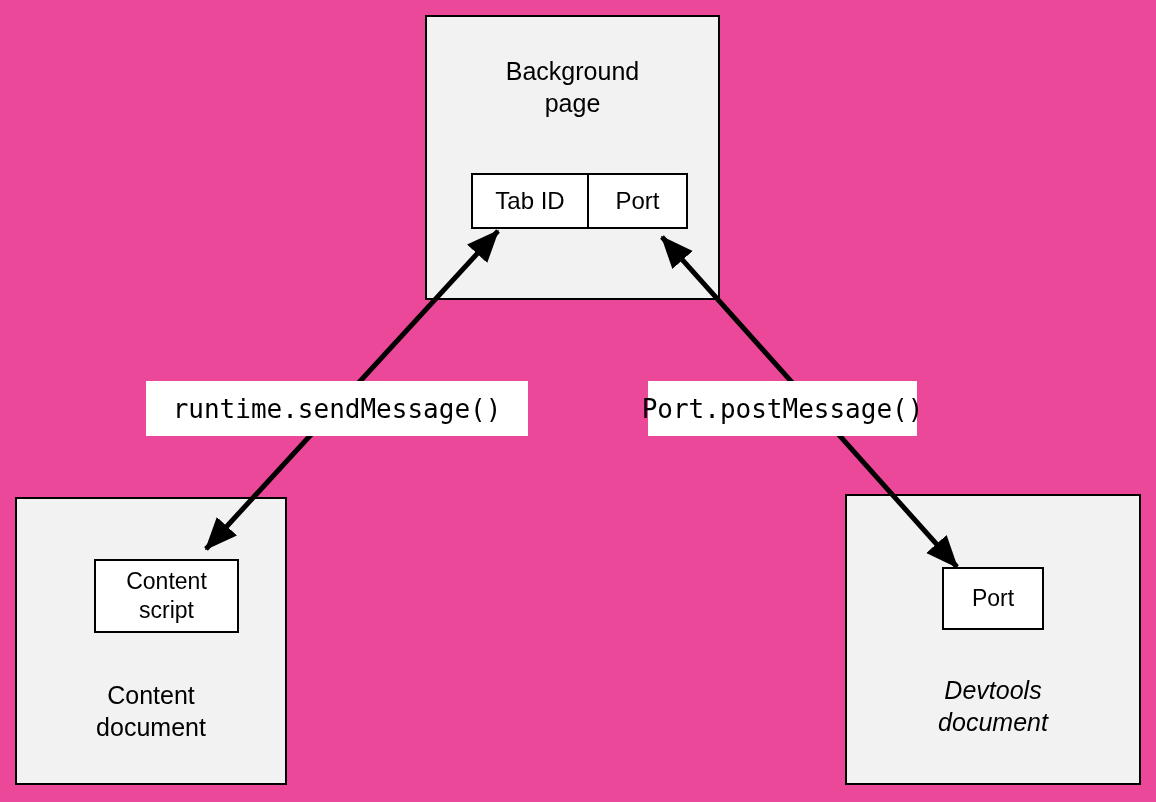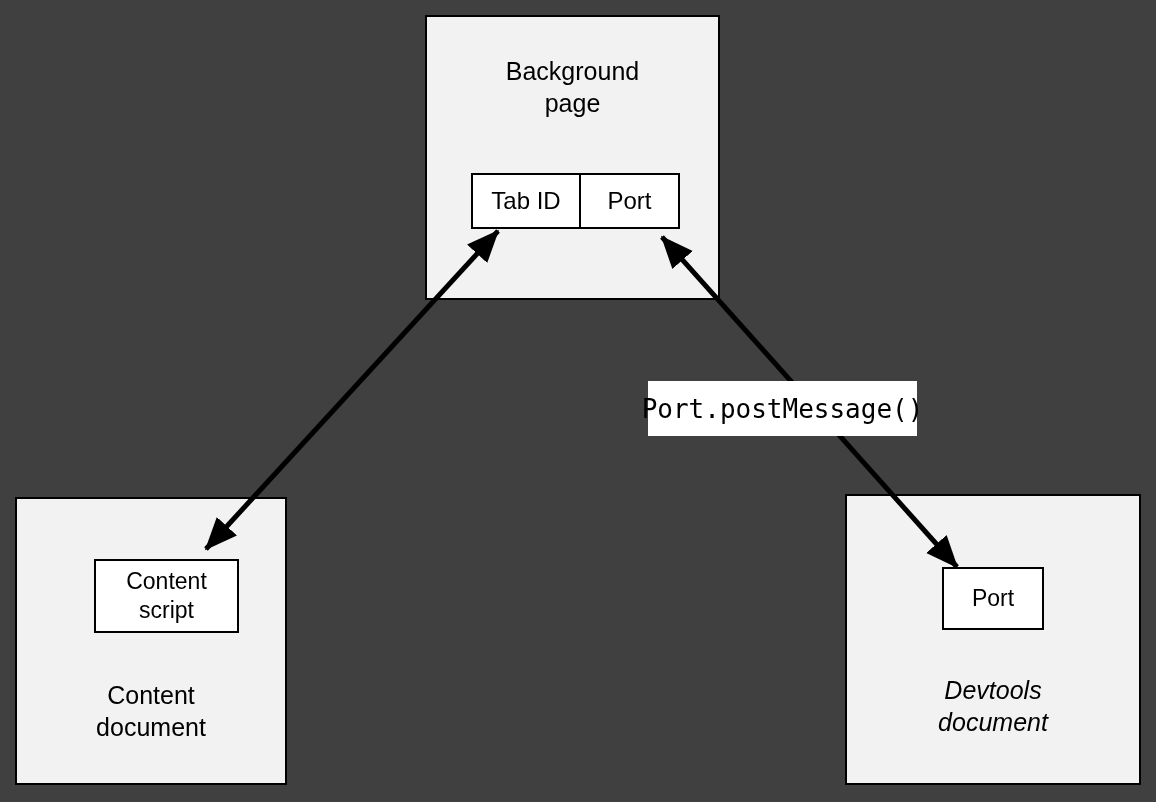--- a/index.html
+++ b/index.html
@@ -75,39 +75,39 @@
     justify-content: center;
     font-family: "DejaVu Sans Mono", monospace;
     font-size: 26px;
     box-sizing: border-box;
     white-space: nowrap;
   }
   
   #bg-page { left: 425px; top: 15px; width: 295px; height: 285px; }
   #bg-page .node-title { top: 38px; }
   #bg-cells { left: 44px; top: 156px; }
-  #cell-tabid { width: 106px; }
+  #cell-tabid { width: 114px; }
   #cell-port  { width: 97px; }
 
   #content-doc { left: 15px; top: 497px; width: 272px; height: 288px; }
   #content-script { left: 77px; top: 60px; width: 145px; height: 74px; }
   #content-doc .node-title { top: 180px; }
 
   #devtools-doc { left: 845px; top: 494px; width: 296px; height: 291px; }
   #devtools-port { left: 95px; top: 71px; width: 102px; height: 63px; }
   #devtools-doc .node-title { top: 178px; font-style: italic; }
 
   
   #label-runtime { left: 146px; top: 381px; width: 382px; height: 55px; }
   #label-port    { left: 648px; top: 381px; width: 269px; height: 55px; }
 </style>
 </head>
 <body>
 
-<div class="canvas" style="background: #404040;">
+<div class="canvas" style="background: #ec4899;">
 
   <div class="node" id="bg-page">
     <div class="node-title">Background
 page</div>
     <div class="cells" id="bg-cells">
       <div class="cell" id="cell-tabid">Tab ID</div>
       <div class="cell" id="cell-port">Port</div>
     </div>
   </div>
 
@@ -127,15 +127,16 @@
   <svg class="arrow-layer" viewBox="0 0 1156 802" xmlns="http://www.w3.org/2000/svg">
     <defs>
       <marker id="arrowhead" viewBox="0 0 10 10" refX="9.5" refY="5" markerWidth="6.5" markerHeight="6.5" orient="auto-start-reverse" markerUnits="strokeWidth">
         <path d="M0,0.8 L10,5 L0,9.2 z" fill="#000"></path>
       </marker>
     </defs>
     <line x1="206" y1="549" x2="498" y2="231" stroke="#000" stroke-width="5" marker-start="url(#arrowhead)" marker-end="url(#arrowhead)"></line>
     <line x1="662" y1="237" x2="957" y2="567" stroke="#000" stroke-width="5" marker-start="url(#arrowhead)" marker-end="url(#arrowhead)"></line>
   </svg>
 
+  <div class="edge-label" id="label-runtime">runtime.sendMessage()</div>
   <div class="edge-label" id="label-port">Port.postMessage()</div>
 
 </div>
 
 </body></html>

